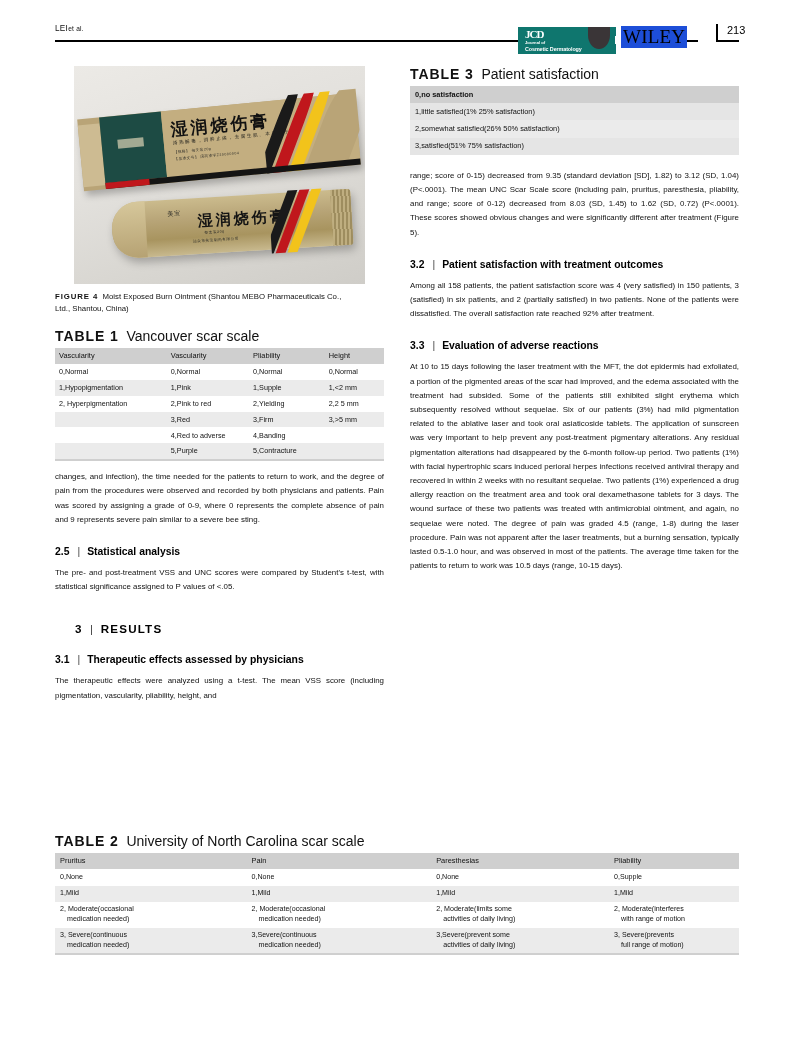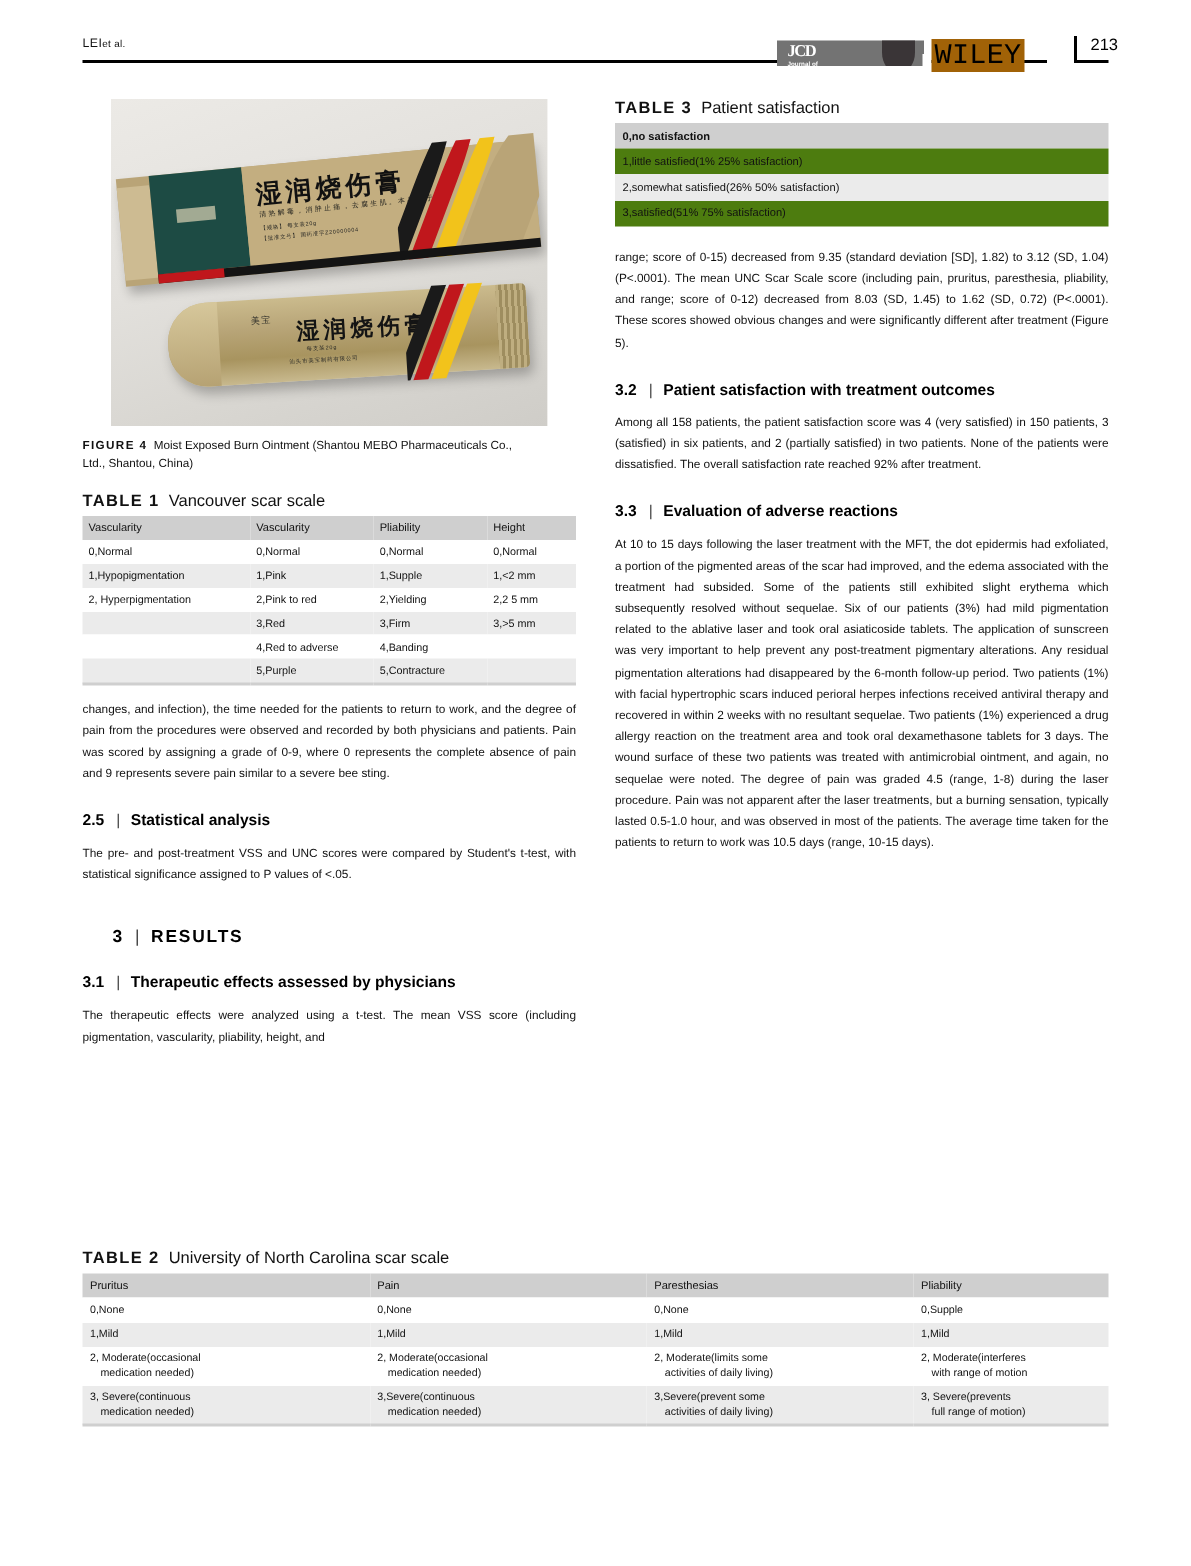--- a/index.html
+++ b/index.html
@@ -46,22 +46,22 @@
     top: 16px;
     width: 684px;
     height: 2.2px;
     background: #000;
   }
   .rh-logo {
     position: absolute;
     left: 463px;
     top: 3px;
     width: 98px;
-    height: 17px;
-    background: #737373;
+    height: 27px;
+    background: #0f766e;
     color: #fff;
     overflow: hidden;
   }
   .rh-logo .jcd {
     position: absolute;
     left: 7px;
     top: 1px;
     font-size: 11px;
     font-weight: bold;
     letter-spacing: -1px;
@@ -88,25 +88,25 @@
     top: -6px;
     width: 22px;
     height: 28px;
     background: #3a3537;
     border-radius: 0 0 50% 50%;
   }
   .rh-wiley {
     position: absolute;
     left: 566px;
     top: 2px;
-    font-family: Liberation Mono, monospace;
+    font-family: Liberation Serif, serif;
     font-size: 19px;
     letter-spacing: 0.2px;
     color: #000;
-    background: #a16207;
+    background: #1d4ed8;
     padding: 0 2px;
   }
   .rh-pagebar {
     position: absolute;
     left: 661px;
     top: 0px;
     width: 1.6px;
     height: 17px;
     background: #000;
   }
@@ -361,21 +361,21 @@
     color: #111;
     width: 300px;
   }
   .fig-caption .lbl {
     font-weight: bold;
     letter-spacing: 0.9px;
   }
 
   
   .table-title {
-    font-size: 11px;
+    font-size: 14px;
     color: #111;
     margin: 14px 0 4px 0;
   }
   .table-title .lbl {
     font-weight: bold;
     letter-spacing: 0.9px;
   }
   table.sci {
     border-collapse: collapse;
     width: 100%;
@@ -392,21 +392,21 @@
   table.sci thead tr { background: #cfcfcf; }
   table.sci thead th { font-size: 7.4px; }
   table.sci tbody tr.odd  { background: #ffffff; }
   table.sci tbody tr.even { background: #ebebeb; }
   table.sci tbody tr.last td { border-bottom: 2.5px solid #cfcfcf; }
 
   
   table.t3 { border-collapse: collapse; width: 100%; font-size: 7.4px; }
   table.t3 td { padding: 3.6px 5px; line-height: 10px; color:#111; }
   table.t3 tr.head { background: #cfcfcf; font-weight: bold; }
-  table.t3 tr.odd  { background: #4d7c0f; }
+  table.t3 tr.odd  { background: #e5e5e5; }
   table.t3 tr.even { background: #ebebeb; padding-left: 39px; }
   table.t3 tr.last td { border-bottom: 2.5px solid #cfcfcf; }
 
   
   p.body {
     font-size: 7.9px;
     line-height: 14.2px;
     text-align: justify;
     margin: 9px 0 0 0;
     color: #111;

